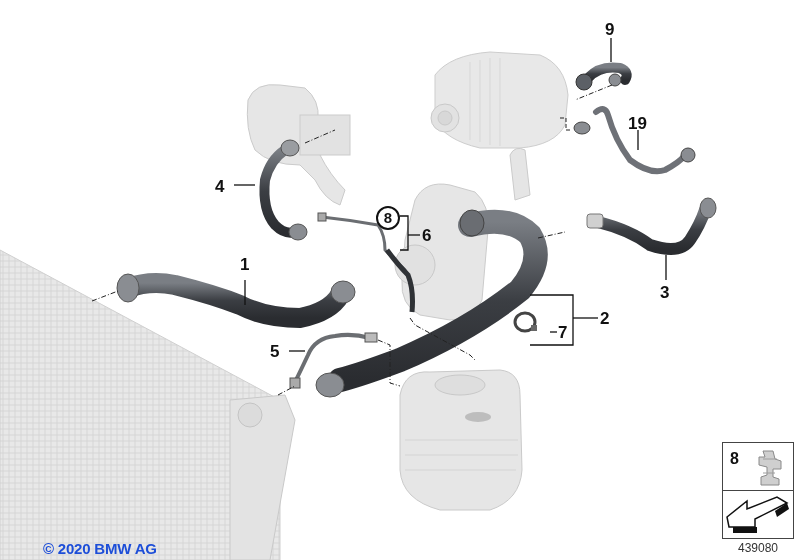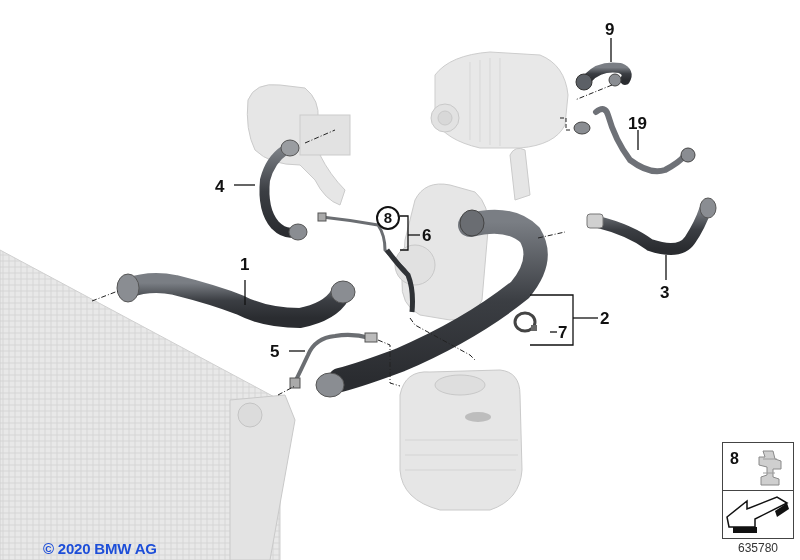--- a/index.html
+++ b/index.html
@@ -158,13 +158,13 @@
     </svg>
   </div>
   <svg class="legend-arrow" width="66" height="42" viewBox="0 0 66 42">
     <polygon points="2,24 22,8 22,16 52,4 62,10 30,26 30,34 4,34" fill="#fff" stroke="#111" stroke-width="1.5"></polygon>
     <polygon points="8,34 32,34 32,40 8,40" fill="#111"></polygon>
     <polygon points="50,18 62,10 64,16 52,24" fill="#111"></polygon>
   </svg>
 </div>
 
 <div class="copyright">© 2020 BMW AG</div>
-<div class="diagram-id">635780</div>
+<div class="diagram-id">439080</div>
 
 </body></html>

